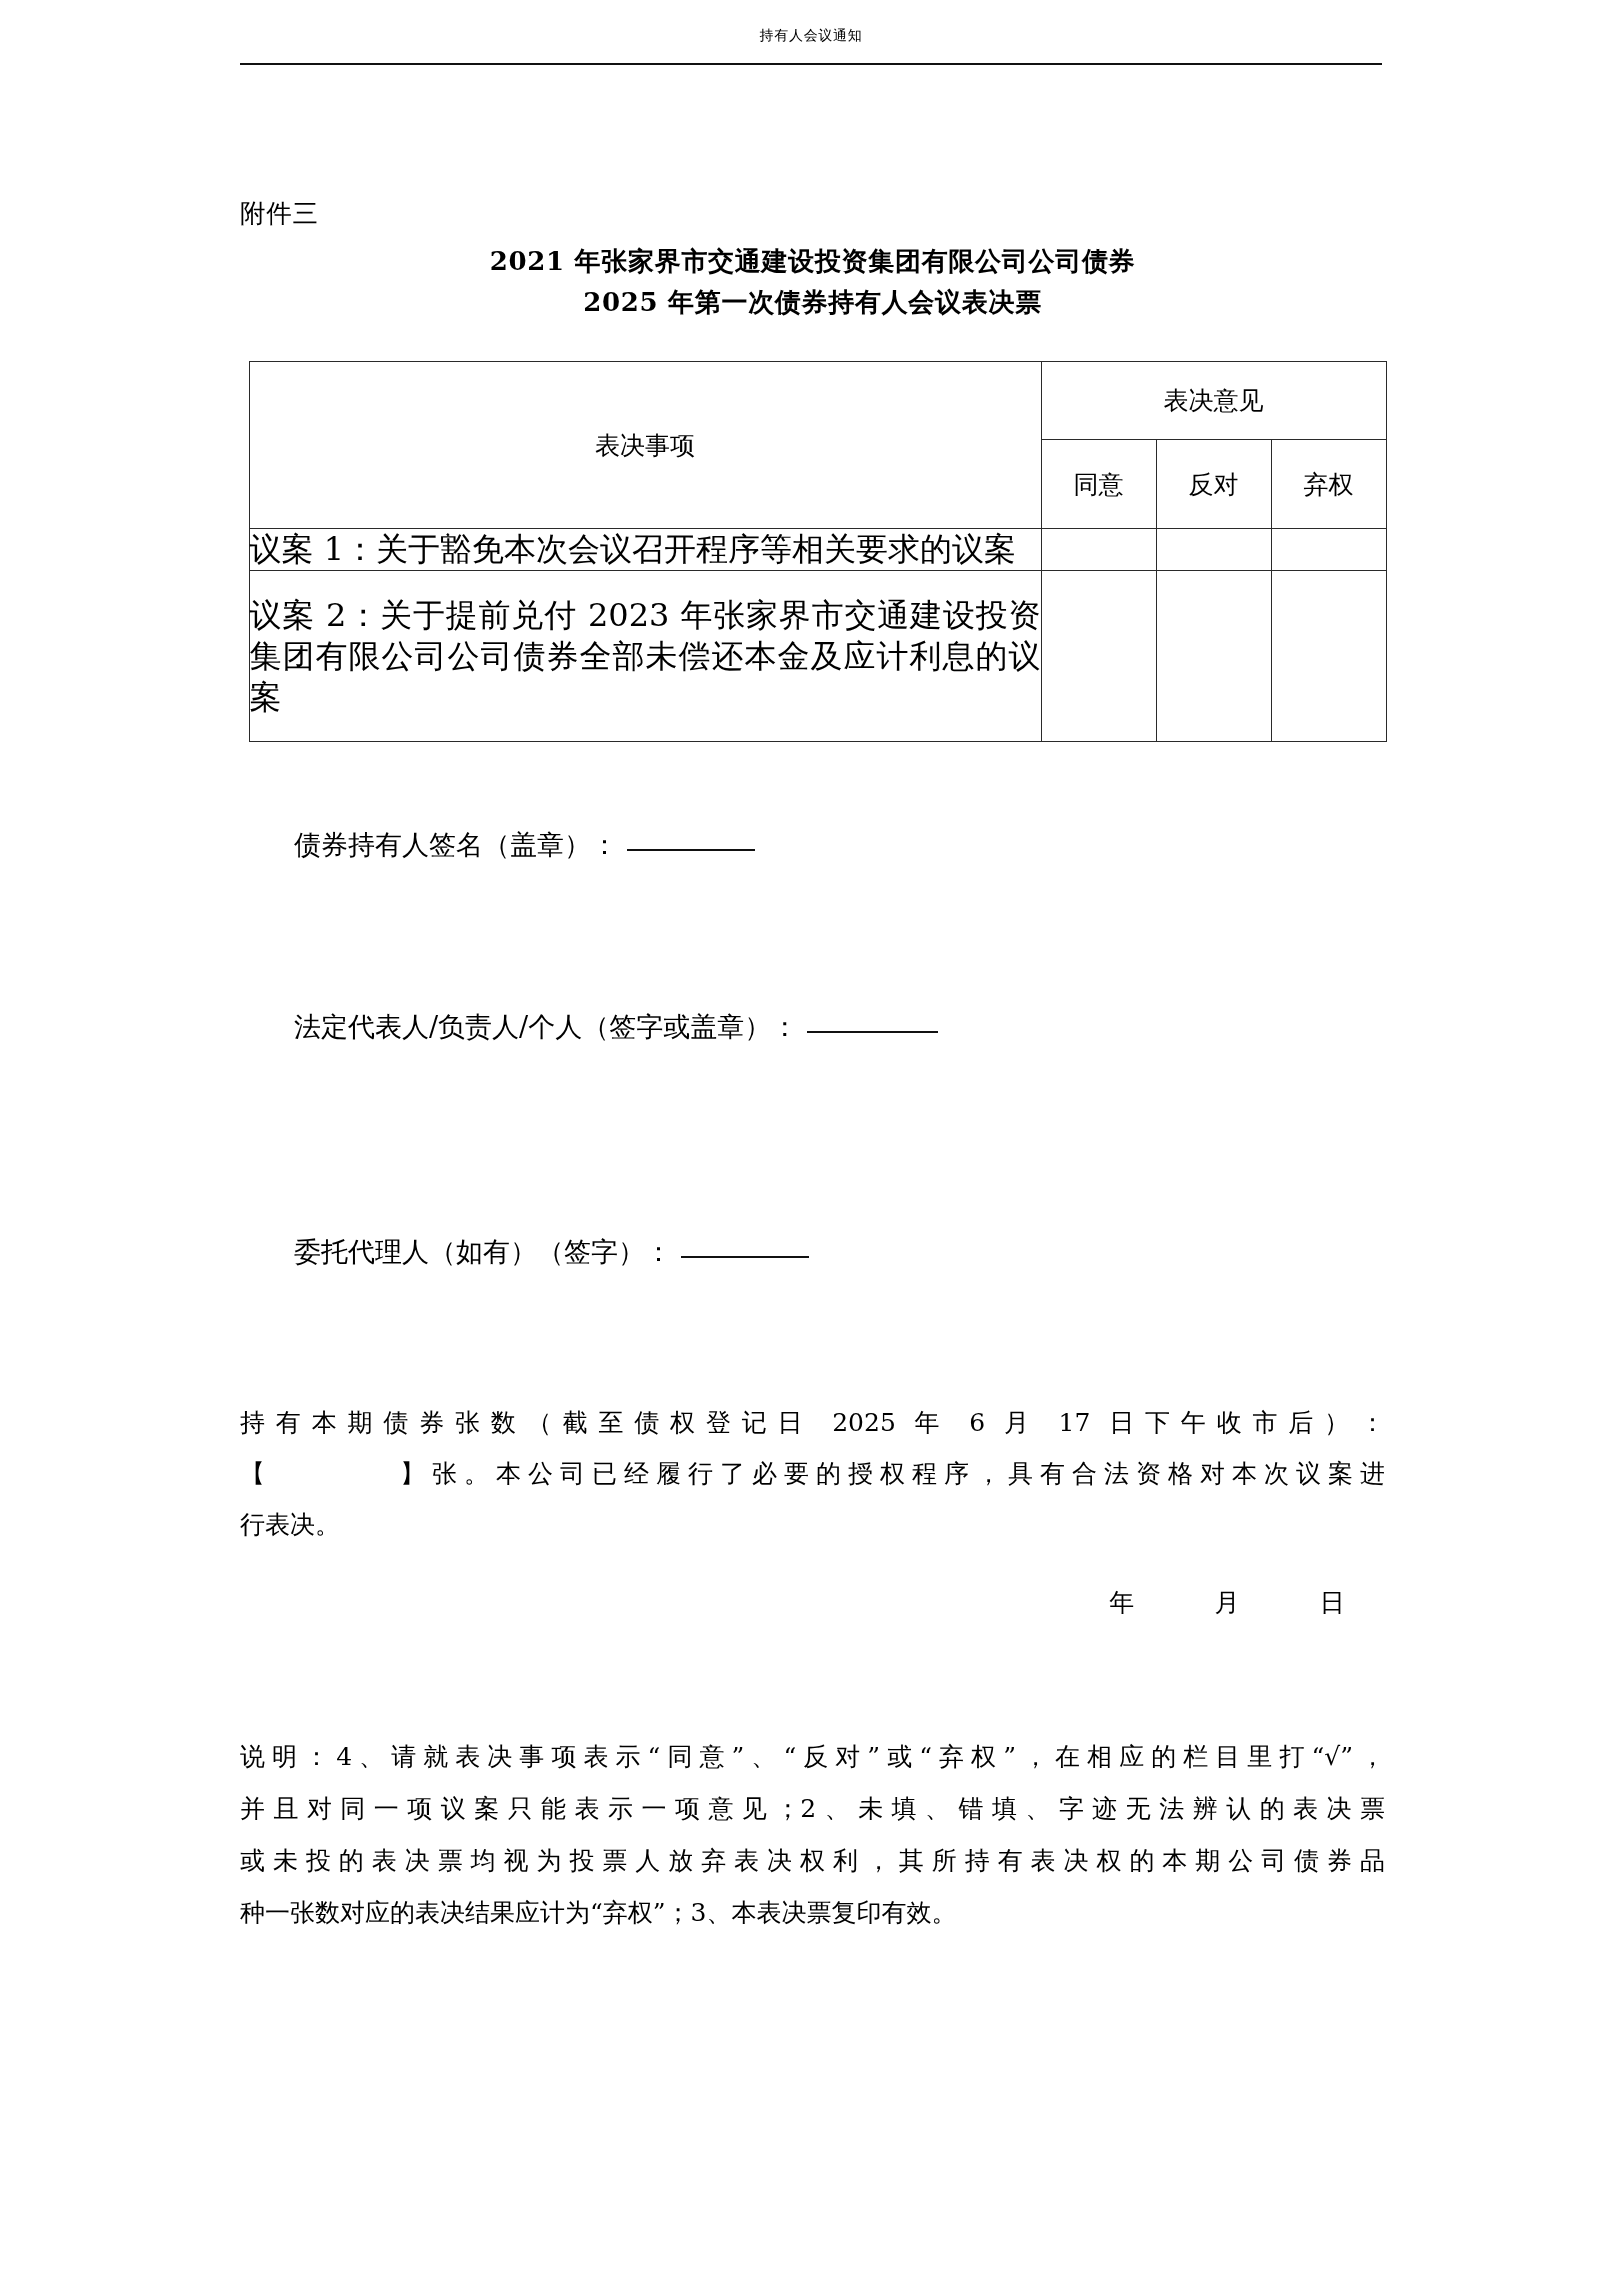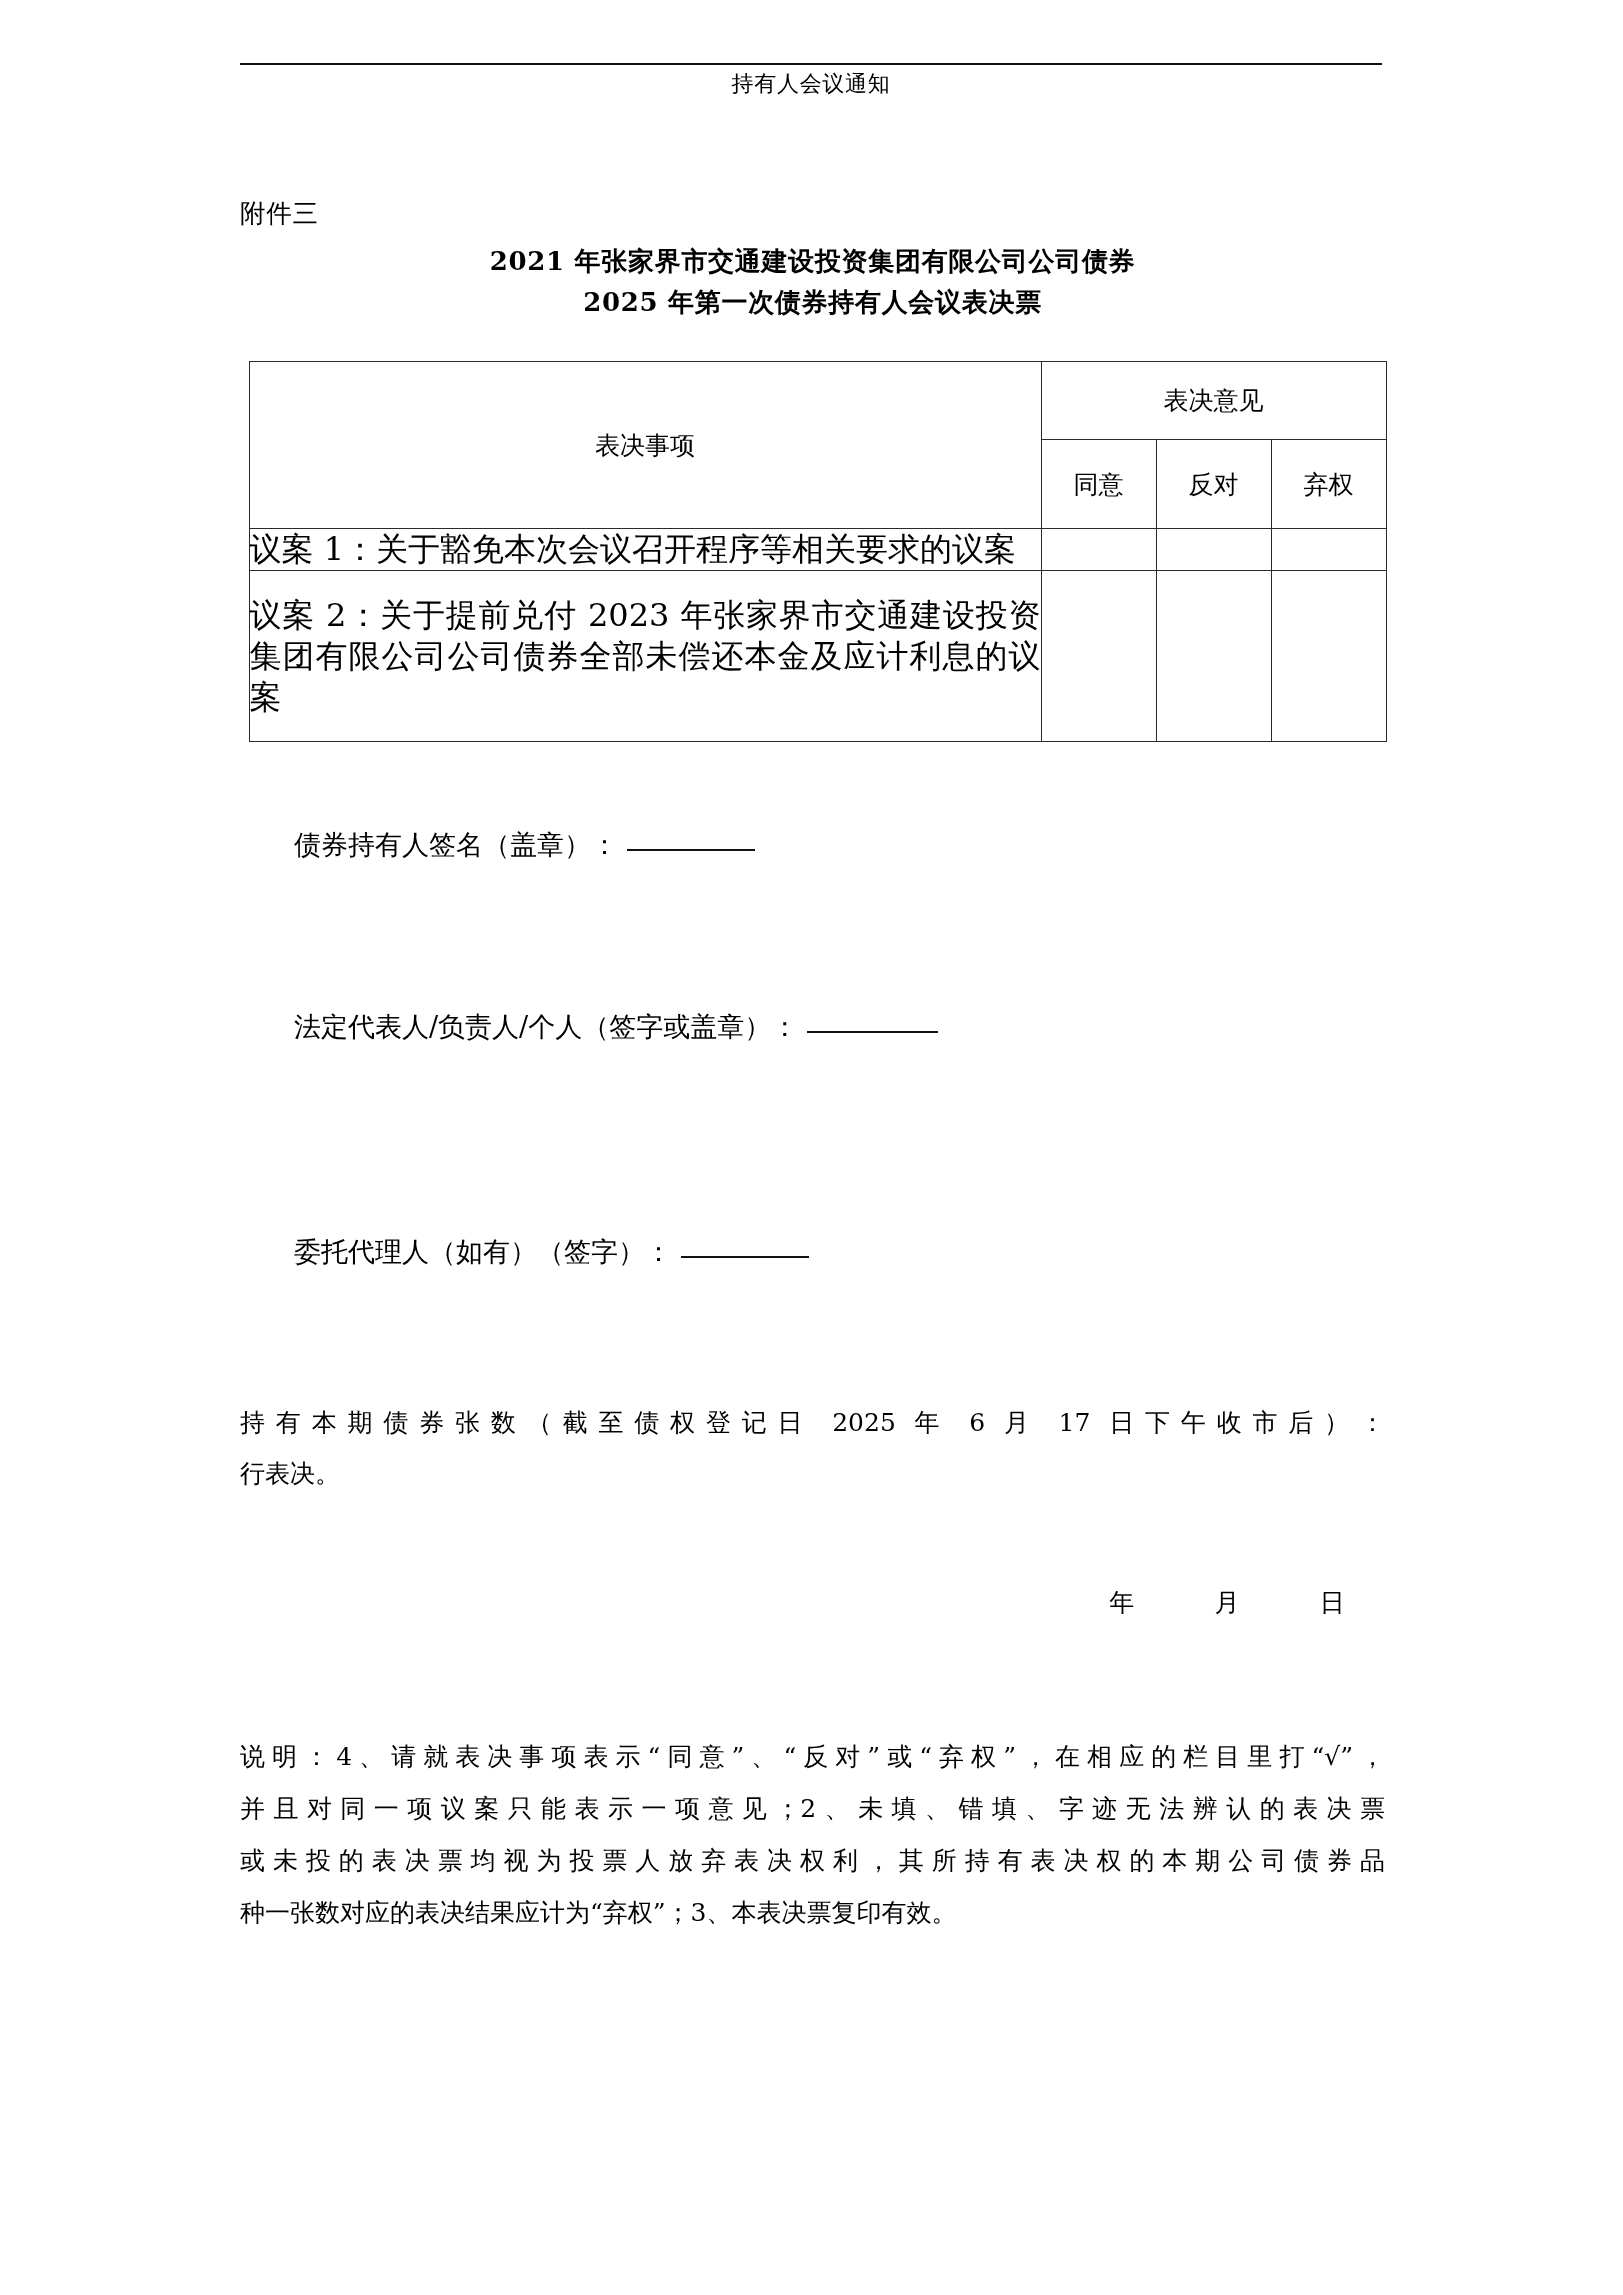--- a/index.html
+++ b/index.html
@@ -18,24 +18,23 @@
 
   
   .page-header {
     position: absolute;
     left: 240px;
     top: 19.6px;
     width: 1142px;
     text-align: center;
   }
   .page-header-text {
-    font-size: 22px;
+    font-size: 14px;
     line-height: 31px;
     letter-spacing: 0.7px;
-    margin-top: 48px;
   }
   .page-header-rule {
     position: absolute;
     left: 240px;
     top: 63px;
     width: 1142px;
     height: 0;
     border-top: 2.6px solid #111111;
   }
 
@@ -246,20 +245,21 @@
   <div class="sig-block" id="sig-legal-rep">
     <span>法定代表人/负责人/个人（签字或盖章）：</span><span class="sig-rule w2"></span>
   </div>
 
   <div class="sig-block" id="sig-agent">
     <span>委托代理人（如有）（签字）：</span><span class="sig-rule w3"></span>
   </div>
 
   <div class="count-para">
     <span class="l1">持有本期债券张数（截至债权登记日 2025 年 6 月 17 日下午收市后）：</span>
+    <span class="l2">【　　　　】张。本公司已经履行了必要的授权程序，具有合法资格对本次议案进</span>
     <span class="l3">行表决。</span>
   </div>
 
   <div class="date-line">年　　　月　　　日</div>
 
   <div class="notes">
     <span class="nl">说明：4、请就表决事项表示“同意”、“反对”或“弃权”，在相应的栏目里打“√”，</span>
     <span class="nl">并且对同一项议案只能表示一项意见；2、未填、错填、字迹无法辨认的表决票</span>
     <span class="nl">或未投的表决票均视为投票人放弃表决权利，其所持有表决权的本期公司债券品</span>
     <span class="nl last">种一张数对应的表决结果应计为“弃权”；3、本表决票复印有效。</span>

